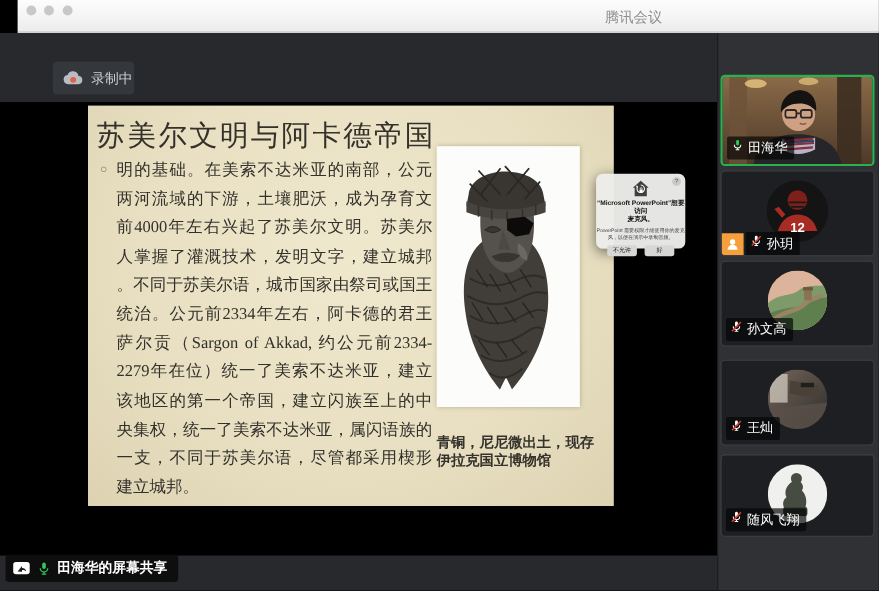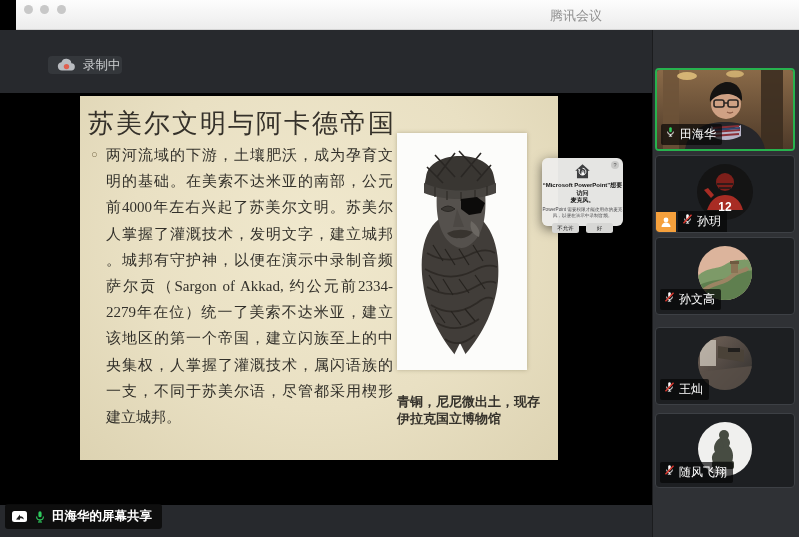--- a/index.html
+++ b/index.html
@@ -12,21 +12,21 @@
     background:linear-gradient(#fdfdfd,#ececec); border-bottom:1px solid #d4d4d4; }
   .dot { position:absolute; top:5px; width:9px; height:9px; border-radius:50%; background:#c8c8c8; }
   .window-title { position:absolute; top:7px; left:560px; transform:translateX(-50%);
     font-size:13px; color:#8f8f8f; white-space:nowrap; }
 
   
   .toolbar { left:0; top:30px; width:652px; height:63px; background:#27292d; }
   .stage   { left:0; top:93px; width:652px; height:412px; background:#000; }
   .bottom-strip { left:0; top:505px; width:652px; height:32px; background:#27292d; }
 
-  .rec-badge { left:48px; top:56px; height:18px; padding:0 1px 0 9px;
+  .rec-badge { left:48px; top:56px; height:30px; padding:0 1px 0 9px;
     background:#34373b; border-radius:4px; display:flex; align-items:center; gap:7px; }
   .rec-badge span { color:#cfd1d3; font-size:12.5px; }
 
   
   .slide { left:80px; top:96px; width:478px; height:364px;
     background:radial-gradient(ellipse at 50% 38%, #f0e8cd 0%, #e9e0c3 55%, #ddd3b2 100%); }
   .slide-title { position:absolute; left:8px; top:10px; font-size:26px; letter-spacing:2px;
     color:#35312a; font-family:"Liberation Serif","DejaVu Serif",serif; white-space:nowrap; }
   .bullet { position:absolute; left:11px; top:52px; font-size:11px; color:#7d6f4e;
     font-family:"Liberation Serif",serif; }
@@ -93,29 +93,30 @@
     <path d="M5,12.5 a4.2,4.2 0 0 1 -0.6,-8.35 A5.2,5.2 0 0 1 14.4,5.2 A3.4,3.4 0 0 1 14,12.5 Z" fill="#b9bcc0"></path>
     <circle cx="9.5" cy="8.6" r="2.7" fill="#e0604f"></circle>
   </svg>
   <span>录制中</span>
 </div>
 
 <div class="abs slide">
   <div class="slide-title">苏美尔文明与阿卡德帝国</div>
   <div class="bullet">○</div>
   <div class="slide-body">
+    <div class="bline">明的基础。在美索不达米亚的南部，公元</div>
     <div class="bline">两河流域的下游，土壤肥沃，成为孕育文</div>
-    <div class="bline">明的基础。在美索不达米亚的南部，公元</div>
     <div class="bline">前4000年左右兴起了苏美尔文明。苏美尔</div>
     <div class="bline">人掌握了灌溉技术，发明文字，建立城邦</div>
-    <div class="bline">。城邦有守护神，以便在演示中录制音频</div>
+    <div class="bline">。不同于苏美尔语，城市国家由祭司或国王</div>
+    <div class="bline">统治。公元前2334年左右，阿卡德的君王</div>
     <div class="bline">萨尔贡（Sargon of Akkad, 约公元前2334-</div>
     <div class="bline">2279年在位）统一了美索不达米亚，建立</div>
     <div class="bline">该地区的第一个帝国，建立闪族至上的中</div>
-    <div class="bline">央集权，人掌握了灌溉技术，属闪语族的</div>
+    <div class="bline">央集权，统一了美索不达米亚，属闪语族的</div>
     <div class="bline">一支，不同于苏美尔语，尽管都采用楔形</div>
     <div class="bline last">建立城邦。</div>
   </div>
 
   <div class="image-box">
     <svg width="130" height="237" viewBox="0 0 130 237">
       <rect width="130" height="237" fill="#fcfcfa"></rect>
 
       <path d="M42,86 C27,98 22,122 26,150 C30,182 46,208 60,224 L66,224 C82,206 98,180 101,148 C103,120 97,98 84,86 Z" fill="#413d39"></path>
 

